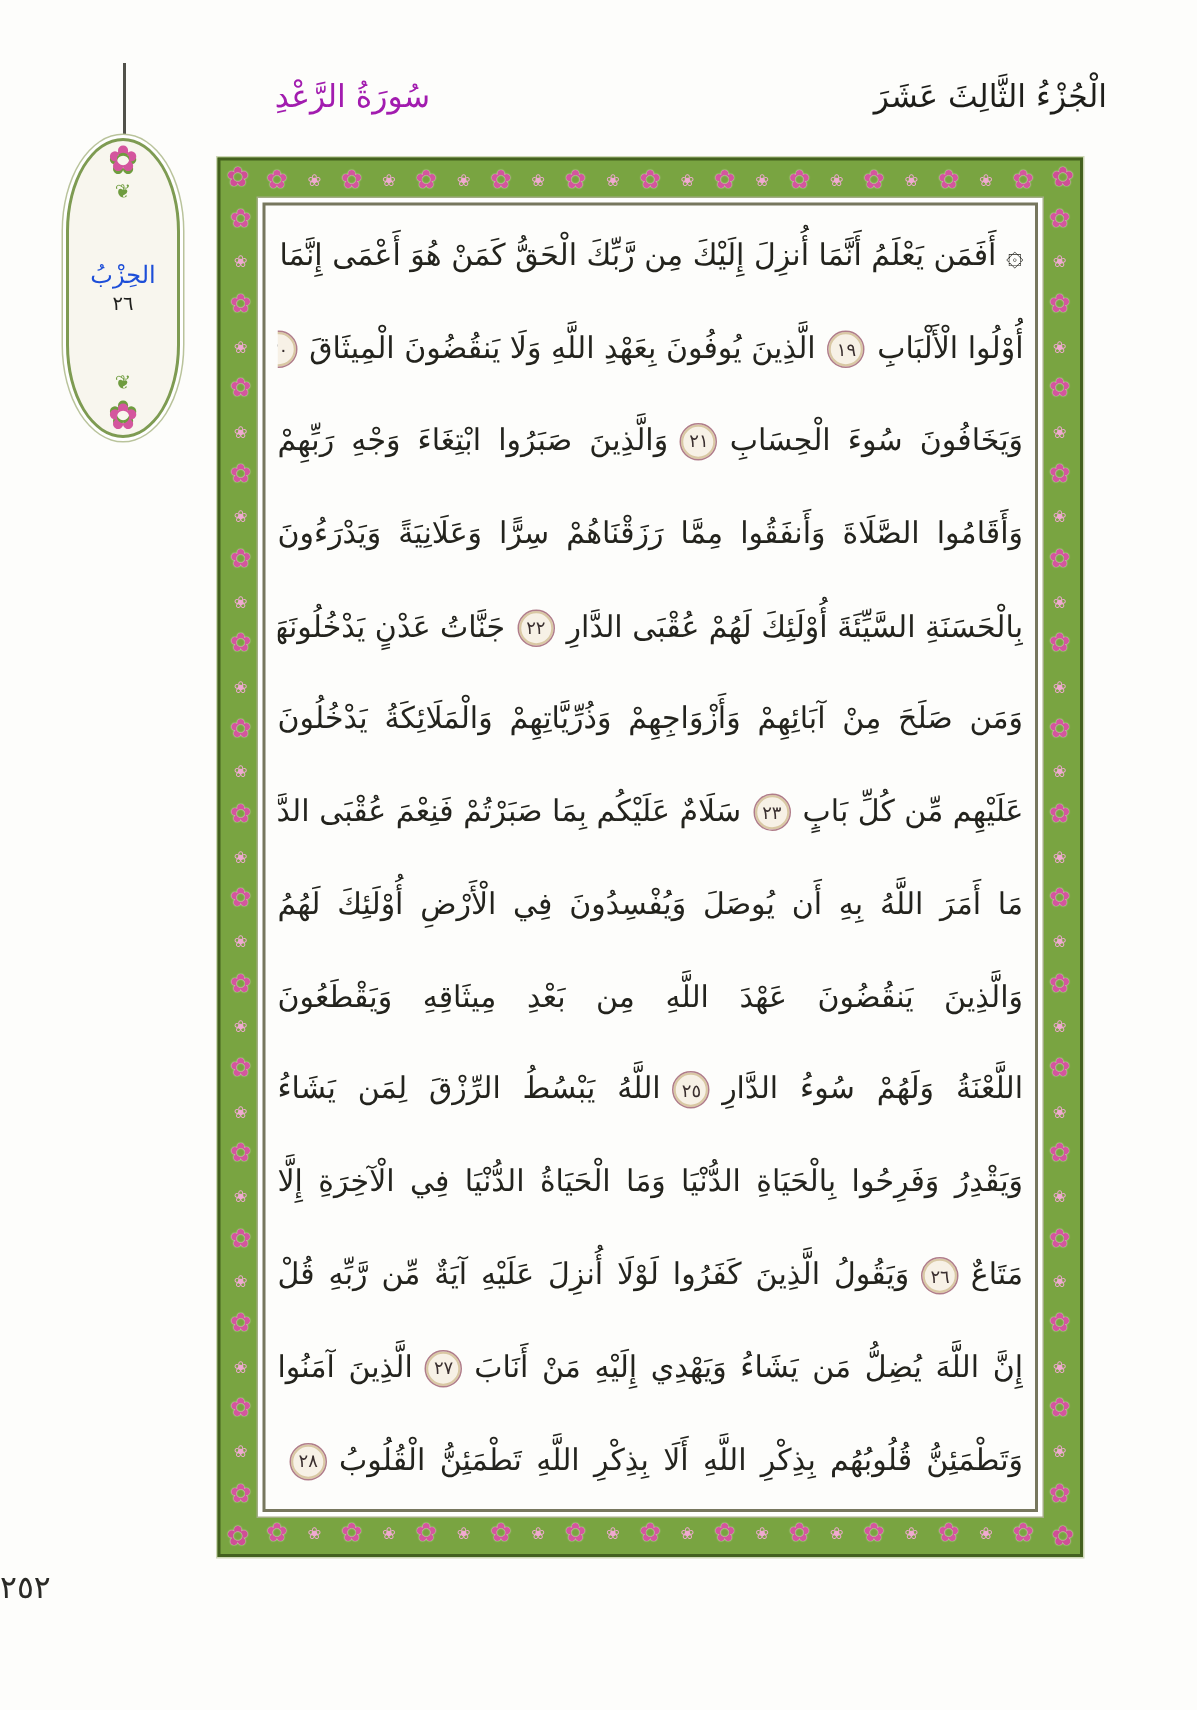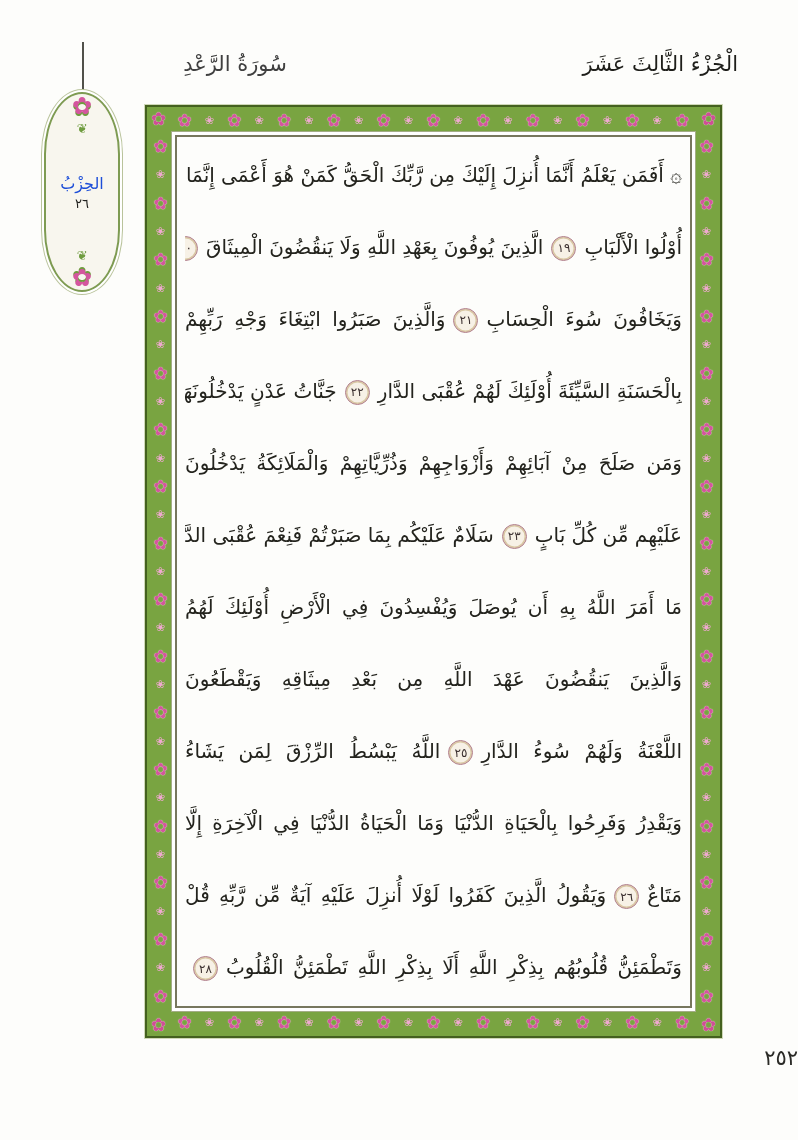--- a/index.html
+++ b/index.html
@@ -23,21 +23,21 @@
   }
   .page{position:absolute;inset:0;}
 
   
   .juz-header{
     position:absolute;top:52px;right:60px;
     direction:rtl;font-size:21px;color:#1e1e1a;letter-spacing:0;
   }
   .surah-header{
     position:absolute;top:52px;left:150px;width:170px;
-    direction:rtl;text-align:center;font-size:21px;color:#404040;
+    direction:rtl;text-align:center;font-size:21px;color:#a21caf;
   }
 
   
   .hizb{position:absolute;left:44px;top:92px;width:76px;height:200px;}
   .hizb-stem{position:absolute;top:-50px;left:50%;width:2px;height:52px;background:#51514a;}
   .hizb-body{
     position:absolute;inset:0;background:#f8f6ee;
     border:2px solid #7e9b52;border-radius:38px / 62px;
     box-shadow:0 0 0 2px #ffffff,0 0 0 3px #b9c39b;
   }
@@ -95,21 +95,21 @@
     border:1.5px solid var(--badge-ring);
     box-shadow:0 0 0 1.5px #d9c8a4 inset;
     background:var(--badge-fill);
     color:#3a2f2f;font-size:12px;line-height:1;
     margin:0 8px;vertical-align:middle;
   }
 
   
   .page-number{
     position:absolute;top:1046px;left:0;right:0;
-    text-align:right;font-size:21px;color:#2a2a26;direction:rtl;
+    text-align:left;font-size:21px;color:#2a2a26;direction:rtl;
   }
 </style>
 </head>
 <body>
 
 <div class="page">
 
   <div class="juz-header">الْجُزْءُ الثَّالِثَ عَشَرَ</div>
   <div class="surah-header">سُورَةُ الرَّعْدِ</div>
 
@@ -241,28 +241,30 @@
       </div>
     <div class="corner tl">✿</div>
     <div class="corner tr">✿</div>
     <div class="corner bl">✿</div>
     <div class="corner br">✿</div>
     <div class="frame-inner">
       <div class="lines">
           <div class="line"><span>۞ أَفَمَن يَعْلَمُ أَنَّمَا أُنزِلَ إِلَيْكَ مِن رَّبِّكَ الْحَقُّ كَمَنْ هُوَ أَعْمَى إِنَّمَا يَتَذَكَّرُ</span></div>
           <div class="line"><span>أُوْلُوا الْأَلْبَابِ</span><span class="ayah">١٩</span><span>الَّذِينَ يُوفُونَ بِعَهْدِ اللَّهِ وَلَا يَنقُضُونَ الْمِيثَاقَ</span><span class="ayah">٢٠</span></div>
           <div class="line"><span>وَيَخَافُونَ سُوءَ الْحِسَابِ</span><span class="ayah">٢١</span><span>وَالَّذِينَ صَبَرُوا ابْتِغَاءَ وَجْهِ رَبِّهِمْ</span></div>
+          <div class="line"><span>وَأَقَامُوا الصَّلَاةَ وَأَنفَقُوا مِمَّا رَزَقْنَاهُمْ سِرًّا وَعَلَانِيَةً وَيَدْرَءُونَ</span></div>
           <div class="line"><span>بِالْحَسَنَةِ السَّيِّئَةَ أُوْلَئِكَ لَهُمْ عُقْبَى الدَّارِ</span><span class="ayah">٢٢</span><span>جَنَّاتُ عَدْنٍ يَدْخُلُونَهَا</span></div>
           <div class="line"><span>وَمَن صَلَحَ مِنْ آبَائِهِمْ وَأَزْوَاجِهِمْ وَذُرِّيَّاتِهِمْ وَالْمَلَائِكَةُ يَدْخُلُونَ</span></div>
           <div class="line"><span>عَلَيْهِم مِّن كُلِّ بَابٍ</span><span class="ayah">٢٣</span><span>سَلَامٌ عَلَيْكُم بِمَا صَبَرْتُمْ فَنِعْمَ عُقْبَى الدَّارِ</span></div>
           <div class="line"><span>مَا أَمَرَ اللَّهُ بِهِ أَن يُوصَلَ وَيُفْسِدُونَ فِي الْأَرْضِ أُوْلَئِكَ لَهُمُ</span></div>
           <div class="line"><span>وَالَّذِينَ يَنقُضُونَ عَهْدَ اللَّهِ مِن بَعْدِ مِيثَاقِهِ وَيَقْطَعُونَ</span></div>
           <div class="line"><span>اللَّعْنَةُ وَلَهُمْ سُوءُ الدَّارِ</span><span class="ayah">٢٥</span><span>اللَّهُ يَبْسُطُ الرِّزْقَ لِمَن يَشَاءُ</span></div>
           <div class="line"><span>وَيَقْدِرُ وَفَرِحُوا بِالْحَيَاةِ الدُّنْيَا وَمَا الْحَيَاةُ الدُّنْيَا فِي الْآخِرَةِ إِلَّا</span></div>
           <div class="line"><span>مَتَاعٌ</span><span class="ayah">٢٦</span><span>وَيَقُولُ الَّذِينَ كَفَرُوا لَوْلَا أُنزِلَ عَلَيْهِ آيَةٌ مِّن رَّبِّهِ قُلْ</span></div>
+          <div class="line"><span>إِنَّ اللَّهَ يُضِلُّ مَن يَشَاءُ وَيَهْدِي إِلَيْهِ مَنْ أَنَابَ</span><span class="ayah">٢٧</span><span>الَّذِينَ آمَنُوا</span></div>
           <div class="line"><span>وَتَطْمَئِنُّ قُلُوبُهُم بِذِكْرِ اللَّهِ أَلَا بِذِكْرِ اللَّهِ تَطْمَئِنُّ الْقُلُوبُ</span><span class="ayah">٢٨</span></div>
         </div>
     </div>
   </div>
 
   <div class="page-number">٢٥٢</div>
 
 </div>
 
 </body></html>

